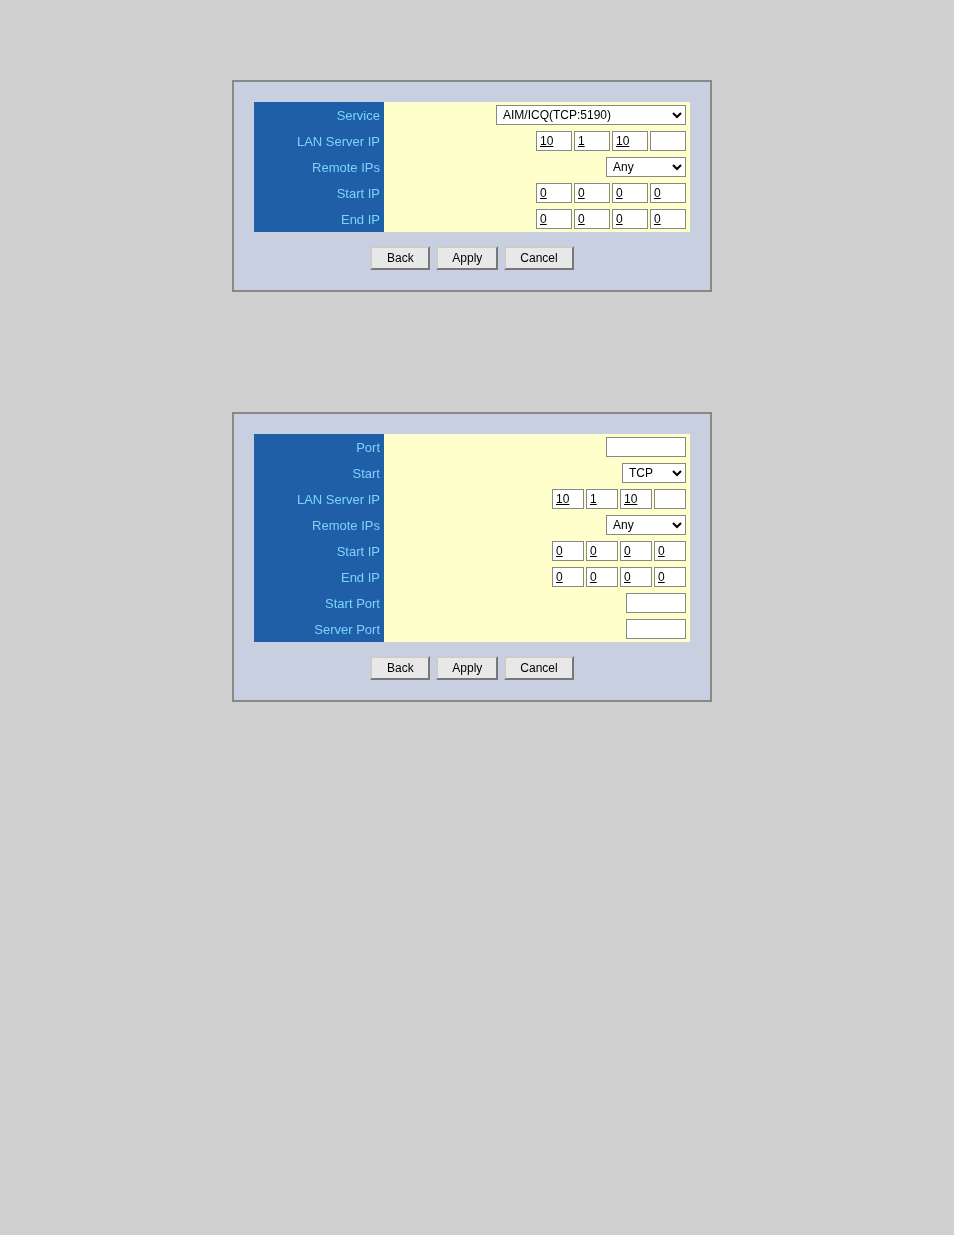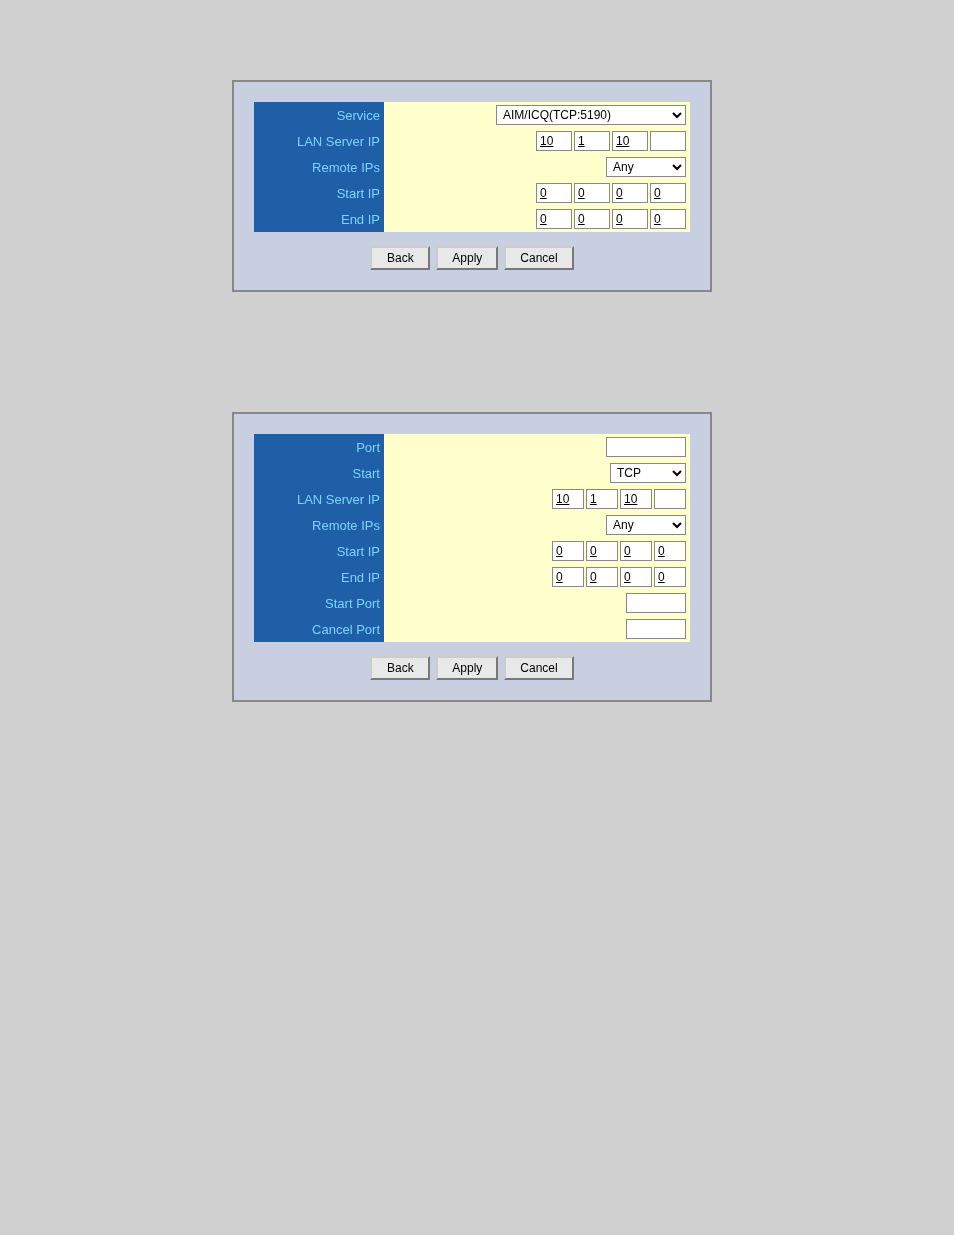--- a/index.html
+++ b/index.html
@@ -76,21 +76,21 @@
 
     .ip-octet-sm {
       width: 32px;
     }
 
     .service-select {
       width: 190px;
     }
 
     .type-select {
-      width: 76px;
+      width: 64px;
     }
 
     .remote-select {
       width: 80px;
     }
 
     .btn-row {
       display: flex;
       justify-content: center;
       gap: 6px;
@@ -273,21 +273,21 @@
       <tr>
         <td class="label-cell">Start Port</td>
         <td class="value-td">
           <div class="value-td-inner">
             <input type="text" class="port-input" value="" style="">
           </div>
         </td>
       </tr>
 
       <tr>
-        <td class="label-cell">Cancel Port</td>
+        <td class="label-cell">Server Port</td>
         <td class="value-td">
           <div class="value-td-inner">
             <input type="text" class="port-input" value="" style="">
           </div>
         </td>
       </tr>
     </tbody>
       </table>
     <div class="btn-row">
       <button>Back</button>

